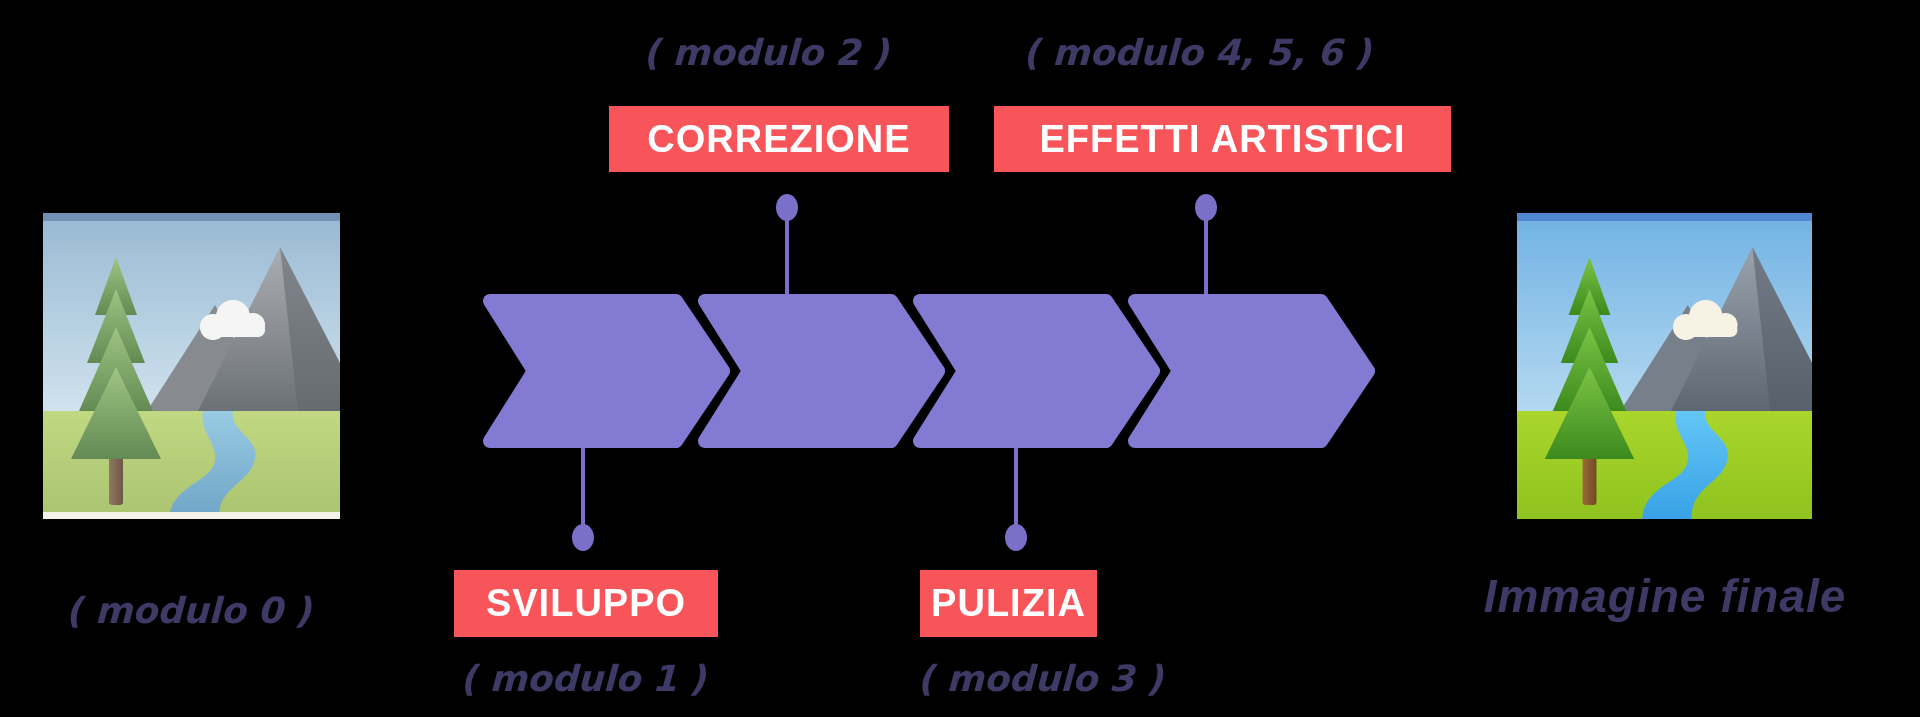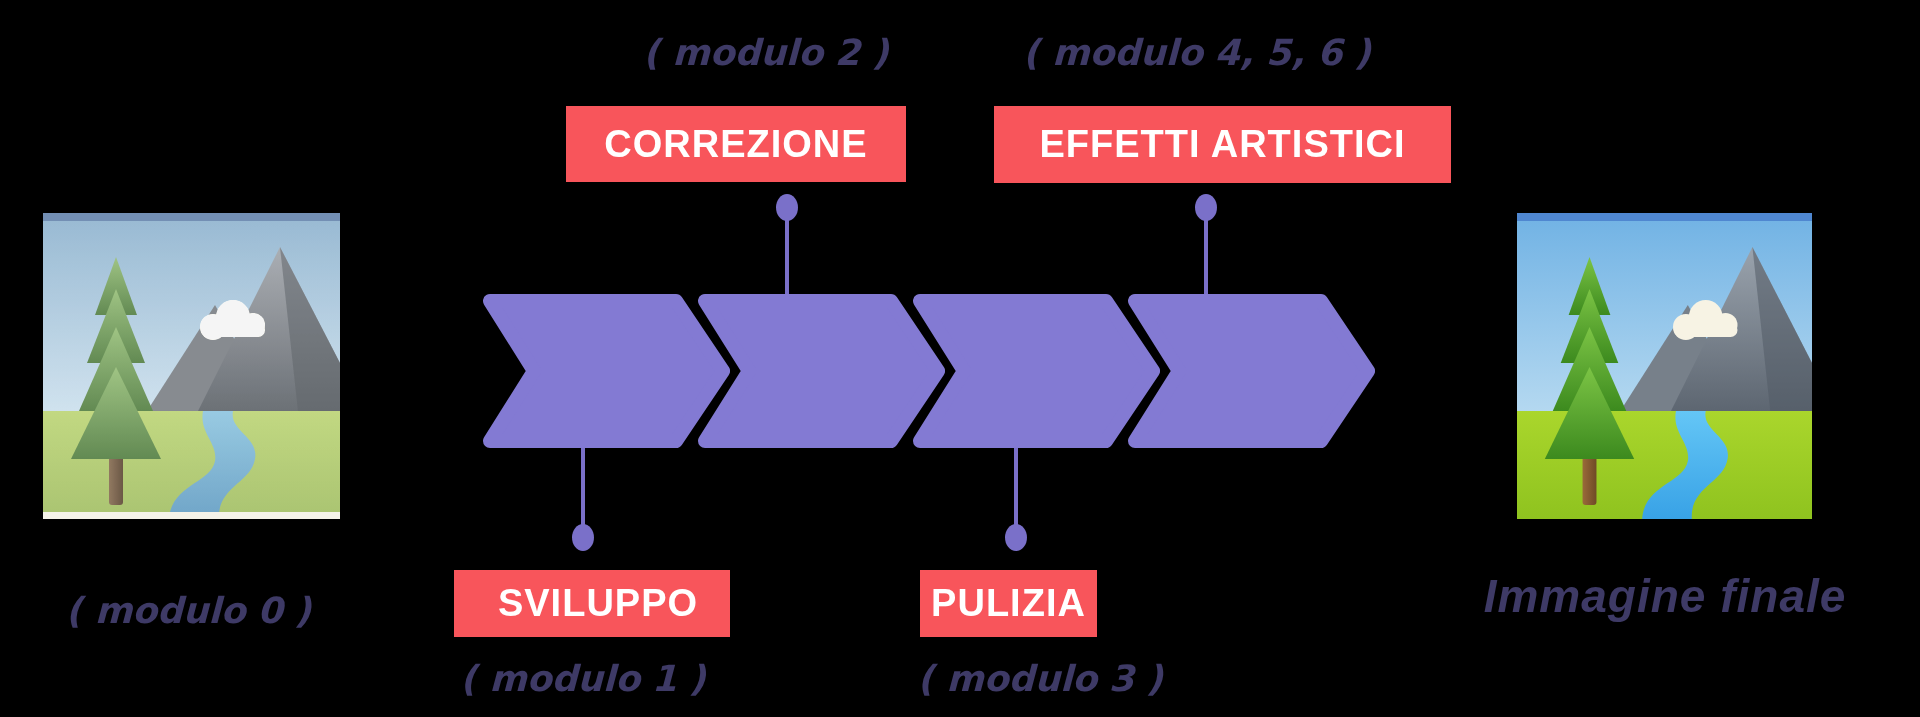--- a/index.html
+++ b/index.html
@@ -41,22 +41,22 @@
   }
 </style>
 </head>
 <body>
 
 <div class="canvas">
 
   <div class="abs note" style="left:599px;top:32px;width:340px;">( modulo 2 )</div>
   <div class="abs note" style="left:1000px;top:32px;width:400px;">( modulo 4, 5, 6 )</div>
 
-  <div class="abs redbox" style="left:566px;top:106px;width:340px;height:76px;">CORREZIONE</div>
-  <div class="abs redbox" style="left:994px;top:106px;width:457px;height:77px;">EFFETTI ARTISTICI</div>
+  <div class="abs redbox" style="left:609px;top:106px;width:340px;height:66px;">CORREZIONE</div>
+  <div class="abs redbox" style="left:994px;top:106px;width:457px;height:66px;">EFFETTI ARTISTICI</div>
 
   <div class="abs conn-dot" style="left:776px;top:194px;"></div>
   <div class="abs conn-line" style="left:785px;top:214px;height:80px;"></div>
   <div class="abs conn-dot" style="left:1195px;top:194px;"></div>
   <div class="abs conn-line" style="left:1204px;top:214px;height:80px;"></div>
 
   <div class="abs conn-line" style="left:581px;top:448px;height:78px;"></div>
   <div class="abs conn-dot" style="left:572px;top:524px;"></div>
   <div class="abs conn-line" style="left:1014px;top:448px;height:78px;"></div>
   <div class="abs conn-dot" style="left:1005px;top:524px;"></div>
@@ -67,21 +67,21 @@
   <svg class="abs chevron" style="left:695px;top:292px;" viewBox="0 0 250 158">
     <polygon points="10,9 196,9 243,79 196,149 10,149 54,79" fill="#837AD3" stroke="#837AD3" stroke-width="14" stroke-linejoin="round"></polygon>
   </svg>
   <svg class="abs chevron" style="left:910px;top:292px;" viewBox="0 0 250 158">
     <polygon points="10,9 196,9 243,79 196,149 10,149 54,79" fill="#837AD3" stroke="#837AD3" stroke-width="14" stroke-linejoin="round"></polygon>
   </svg>
   <svg class="abs chevron" style="left:1125px;top:292px;" viewBox="0 0 250 158">
     <polygon points="10,9 196,9 243,79 196,149 10,149 54,79" fill="#837AD3" stroke="#837AD3" stroke-width="14" stroke-linejoin="round"></polygon>
   </svg>
 
-  <div class="abs redbox" style="left:454px;top:570px;width:264px;height:67px;padding-left:12px;">SVILUPPO</div>
+  <div class="abs redbox" style="left:454px;top:570px;width:264px;height:67px;">SVILUPPO</div>
   <div class="abs redbox" style="left:920px;top:570px;width:177px;height:67px;">PULIZIA</div>
 
   <div class="abs note" style="left:454px;top:658px;width:264px;">( modulo 1 )</div>
   <div class="abs note" style="left:920px;top:658px;width:193px;">( modulo 3 )</div>
 
   <div class="abs photo photo-raw" style="left:43px;top:213px;width:297px;height:306px;">
     <svg viewBox="0 0 297 306" preserveAspectRatio="none">
       <defs>
         <linearGradient id="sky" x1="0" y1="0" x2="0" y2="1">
           <stop offset="0" stop-color="#70b2e4"></stop>

